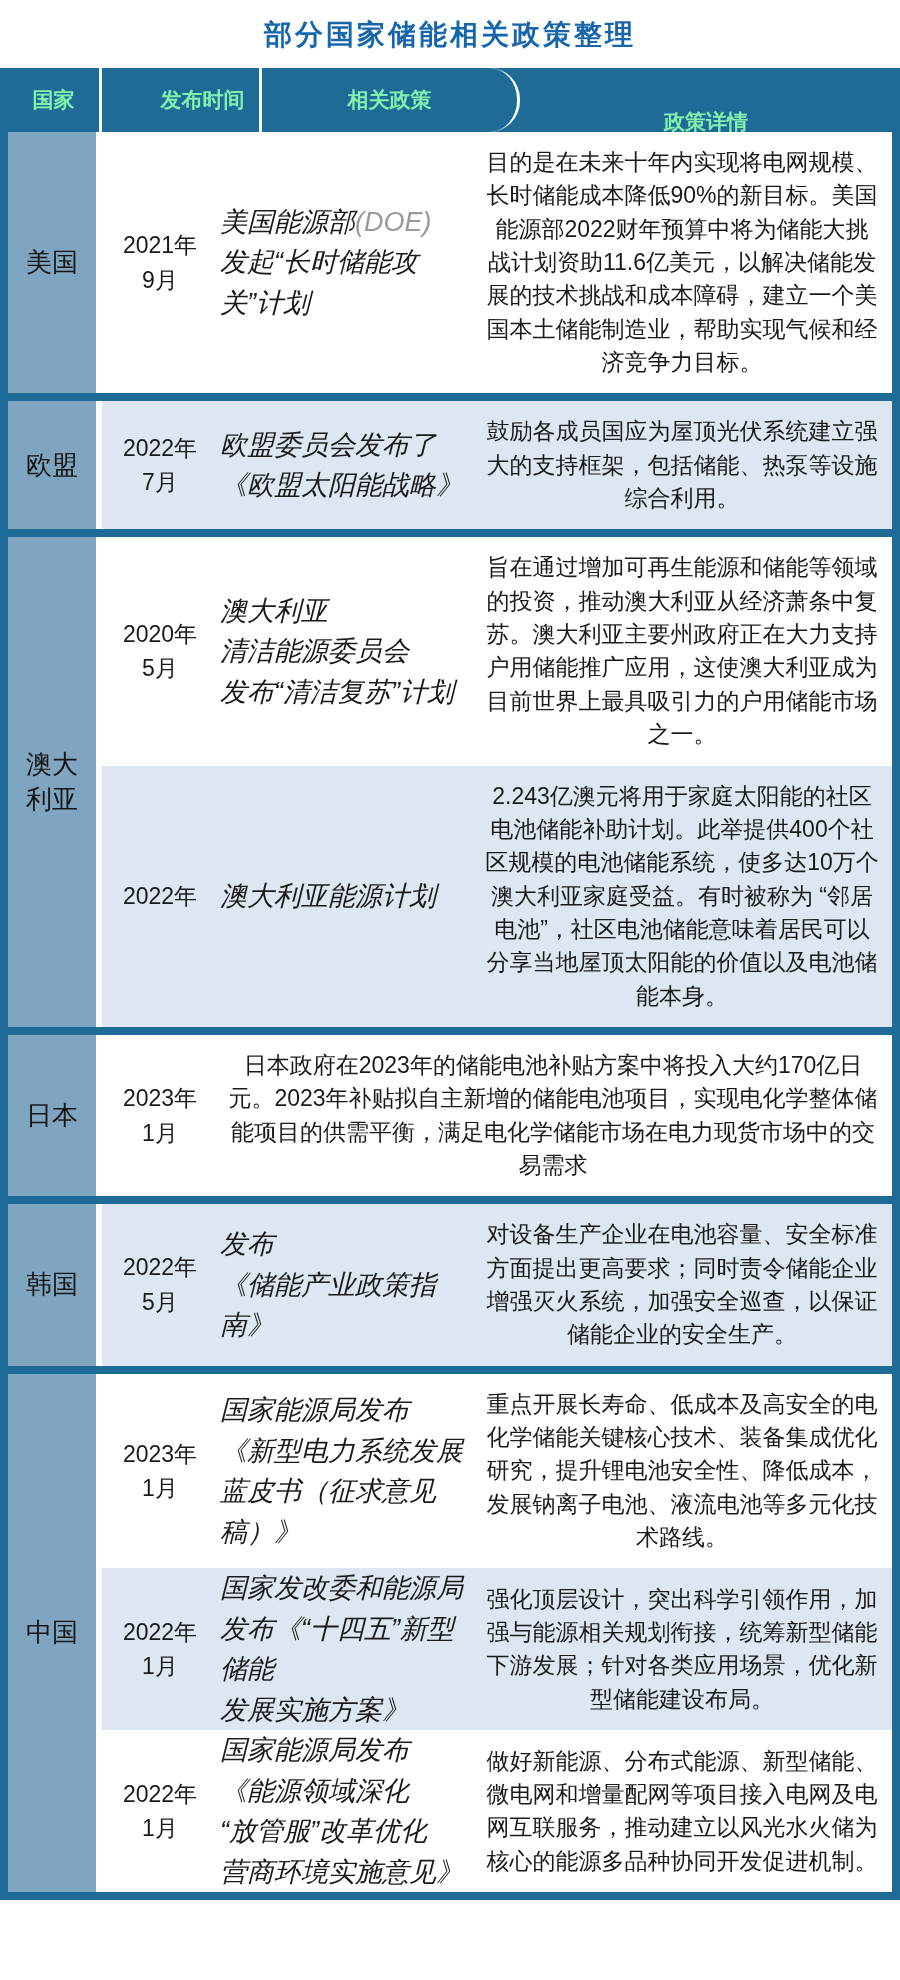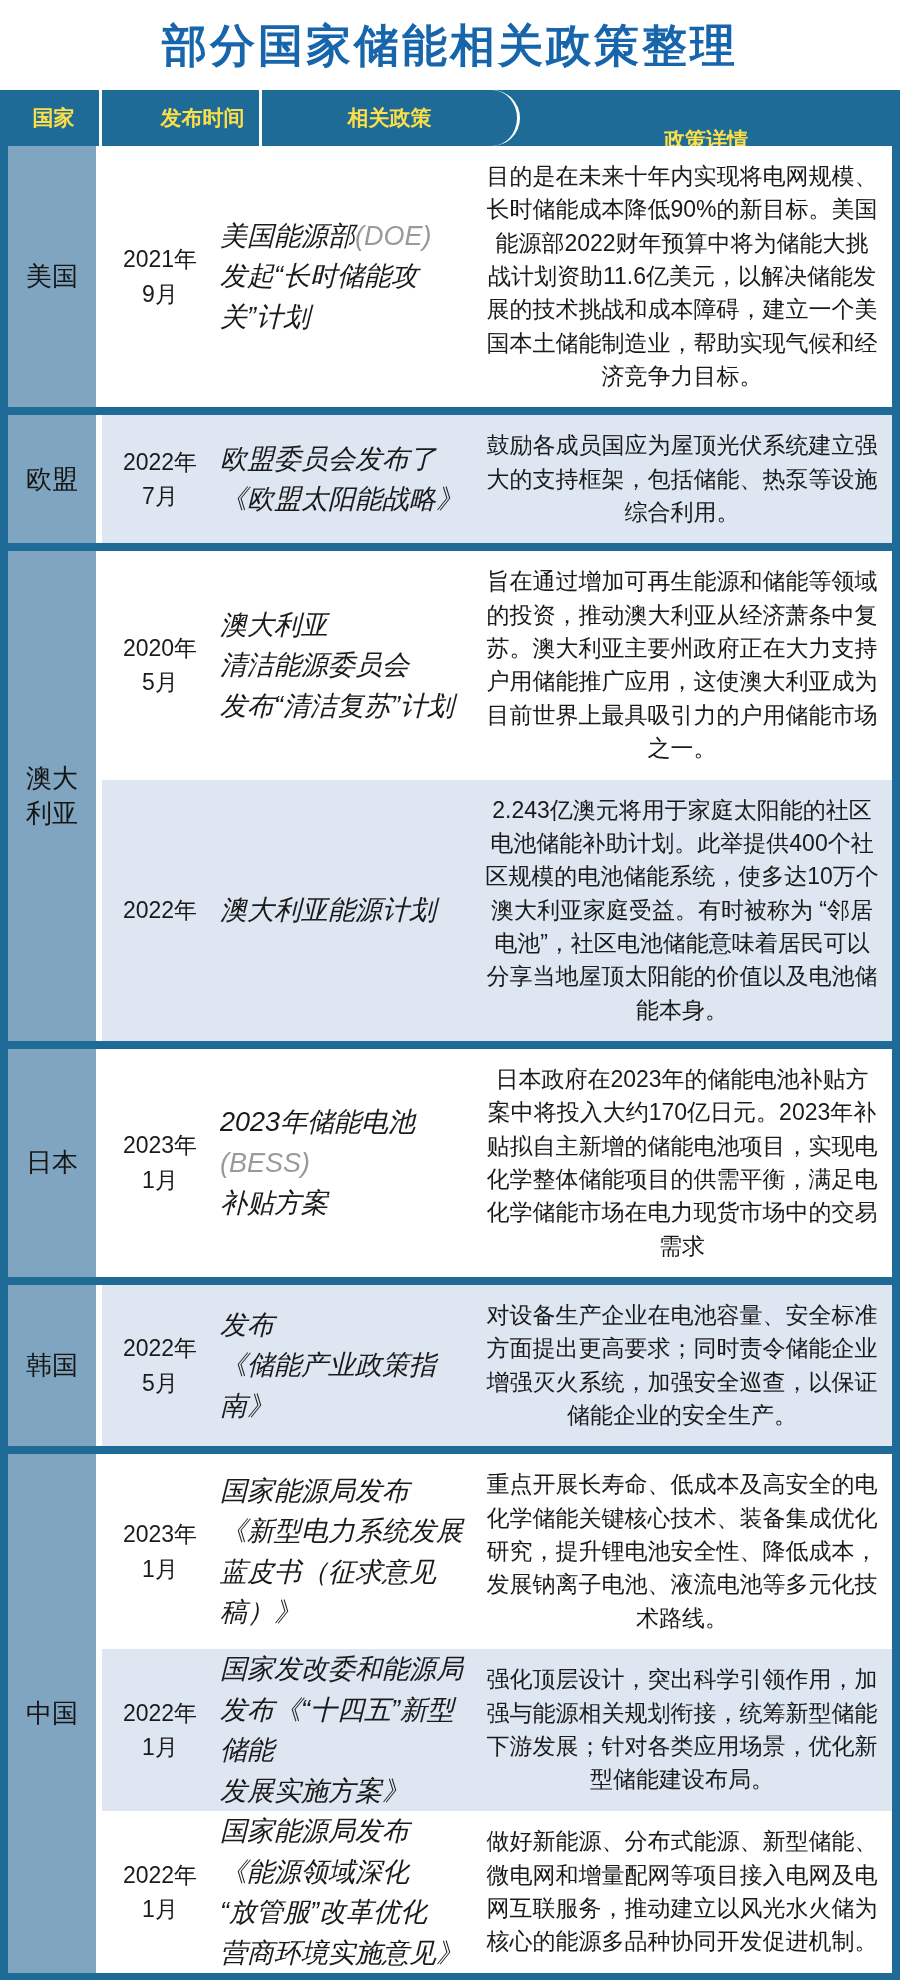--- a/index.html
+++ b/index.html
@@ -3,25 +3,25 @@
 <meta charset="utf-8">
 <style>
   :root{
     --header-bg:#1d6b96; --country-bg:#7fa5c1; --light-row-bg:#dde6f1;
     --title-color:#1766ab; --company-cn-color:#2e7fd0; --company-en-color:#f0a32f;
   }
   *{box-sizing:border-box;}
   html,body{margin:0;padding:0;background:#fff;}
   body{width:900px;font-family:"Liberation Sans","DejaVu Sans",sans-serif;color:#1a1a1a;}
   .page{width:900px;margin:0 auto;}
-  .title{padding:16px 0 14px 0;text-align:center;font-size:45px;font-weight:bold;
+  .title{padding:16px 0 14px 0;text-align:center;font-size:28px;font-weight:bold;
          color:var(--title-color);letter-spacing:3px;}
   .table-frame{border-left:8px solid var(--header-bg);border-right:8px solid var(--header-bg);}
-  .header-row{display:flex;background:var(--header-bg);height:56px;align-items:center;
-              color:#fde047;font-size:21px;font-weight:bold;text-align:center;}
+  .header-row{display:flex;background:var(--header-bg);height:64px;align-items:center;
+              color:#86efac;font-size:21px;font-weight:bold;text-align:center;}
   .hc{display:flex;align-items:center;justify-content:center;height:100%;}
   .hc1{width:94px;border-right:3px solid #fff;}
   .hc2{width:116px;border-right:3px solid #fff;margin-left:44px;}
   .hc3{width:258px;border-right:3px solid #fff;border-radius:31px;}
   .hc4{flex:1;margin-top:44px;}
   .group{display:flex;align-items:stretch;}
   .country-cell{width:94px;background:var(--country-bg);display:flex;align-items:center;
                 justify-content:center;text-align:center;font-size:26px;font-weight:normal;
                 color:#151515;line-height:1.35;padding:0 15px;border-right:6px solid #fff;}
   .rows{flex:1;display:flex;flex-direction:column;}
@@ -87,21 +87,20 @@
               <div class="cell-detail">2.243亿澳元将用于家庭太阳能的社区电池储能补助计划。此举提供400个社区规模的电池储能系统，使多达10万个澳大利亚家庭受益。有时被称为 “邻居电池”，社区电池储能意味着居民可以分享当地屋顶太阳能的价值以及电池储能本身。</div>
             </div>
           </div>
         </div>
         <div class="divider"></div>
         <div class="group">
           <div class="country-cell">日本</div>
           <div class="rows">
             <div class="row white">
               <div class="cell-date">2023年<br>1月</div>
-              <div class="cell-policy">2023年储能电池<span class="latin-grey">(BESS)</span><br>补贴方案</div>
               <div class="cell-detail">日本政府在2023年的储能电池补贴方案中将投入大约170亿日元。2023年补贴拟自主新增的储能电池项目，实现电化学整体储能项目的供需平衡，满足电化学储能市场在电力现货市场中的交易需求</div>
             </div>
           </div>
         </div>
         <div class="divider"></div>
         <div class="group">
           <div class="country-cell">韩国</div>
           <div class="rows">
             <div class="row light">
               <div class="cell-date">2022年<br>5月</div>

